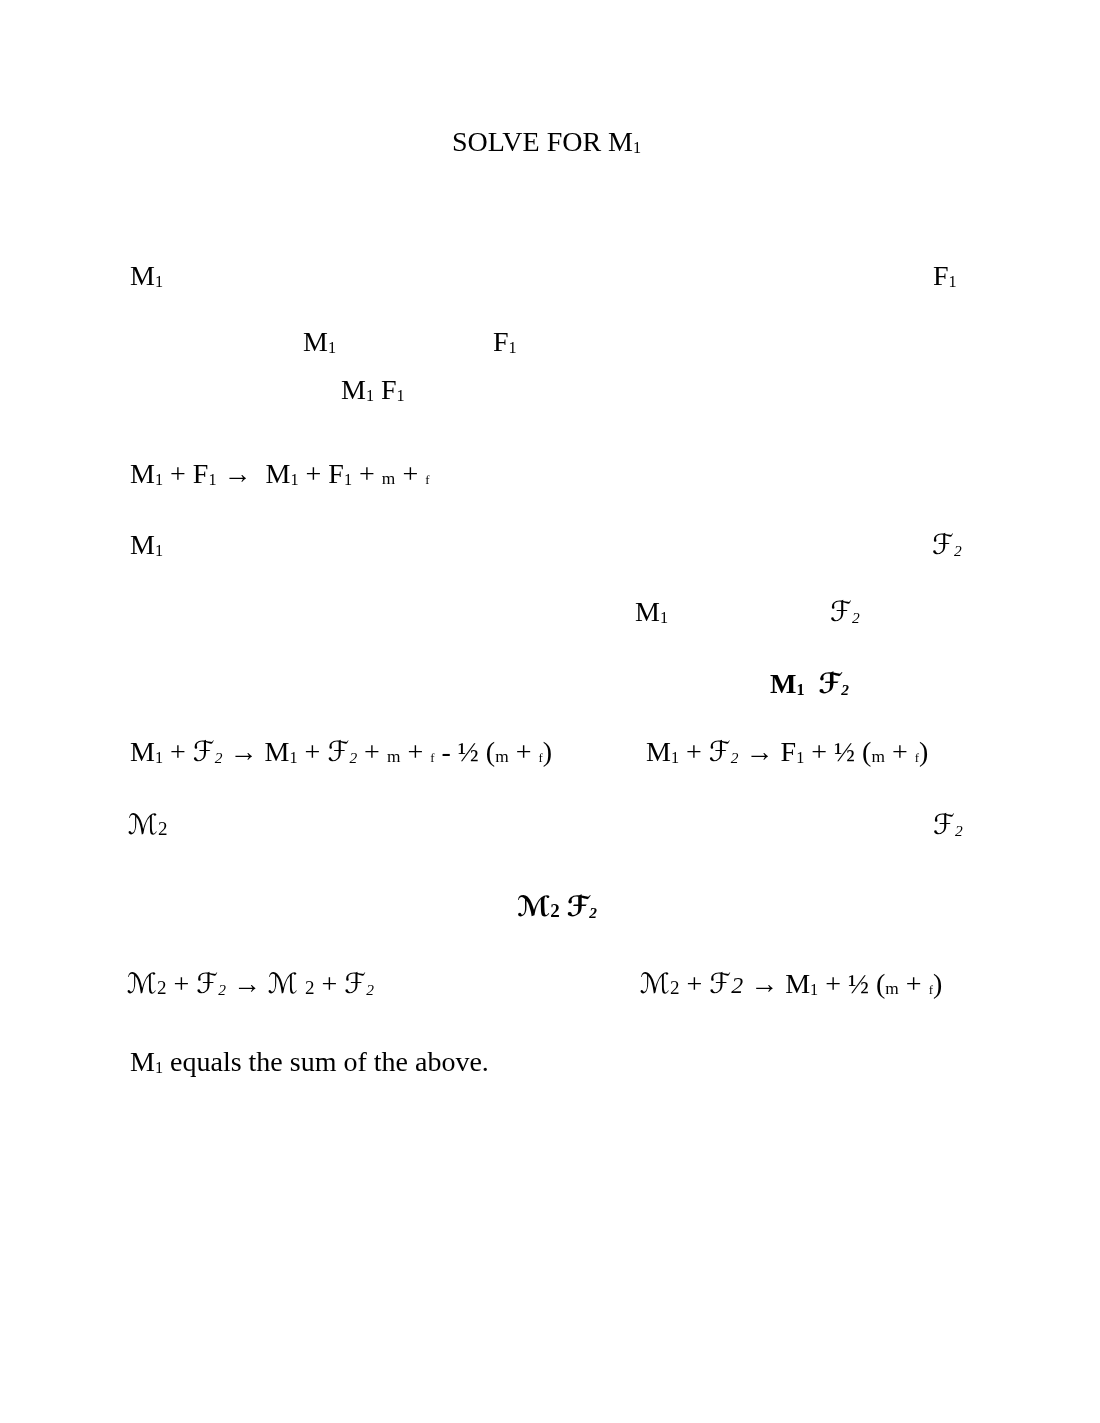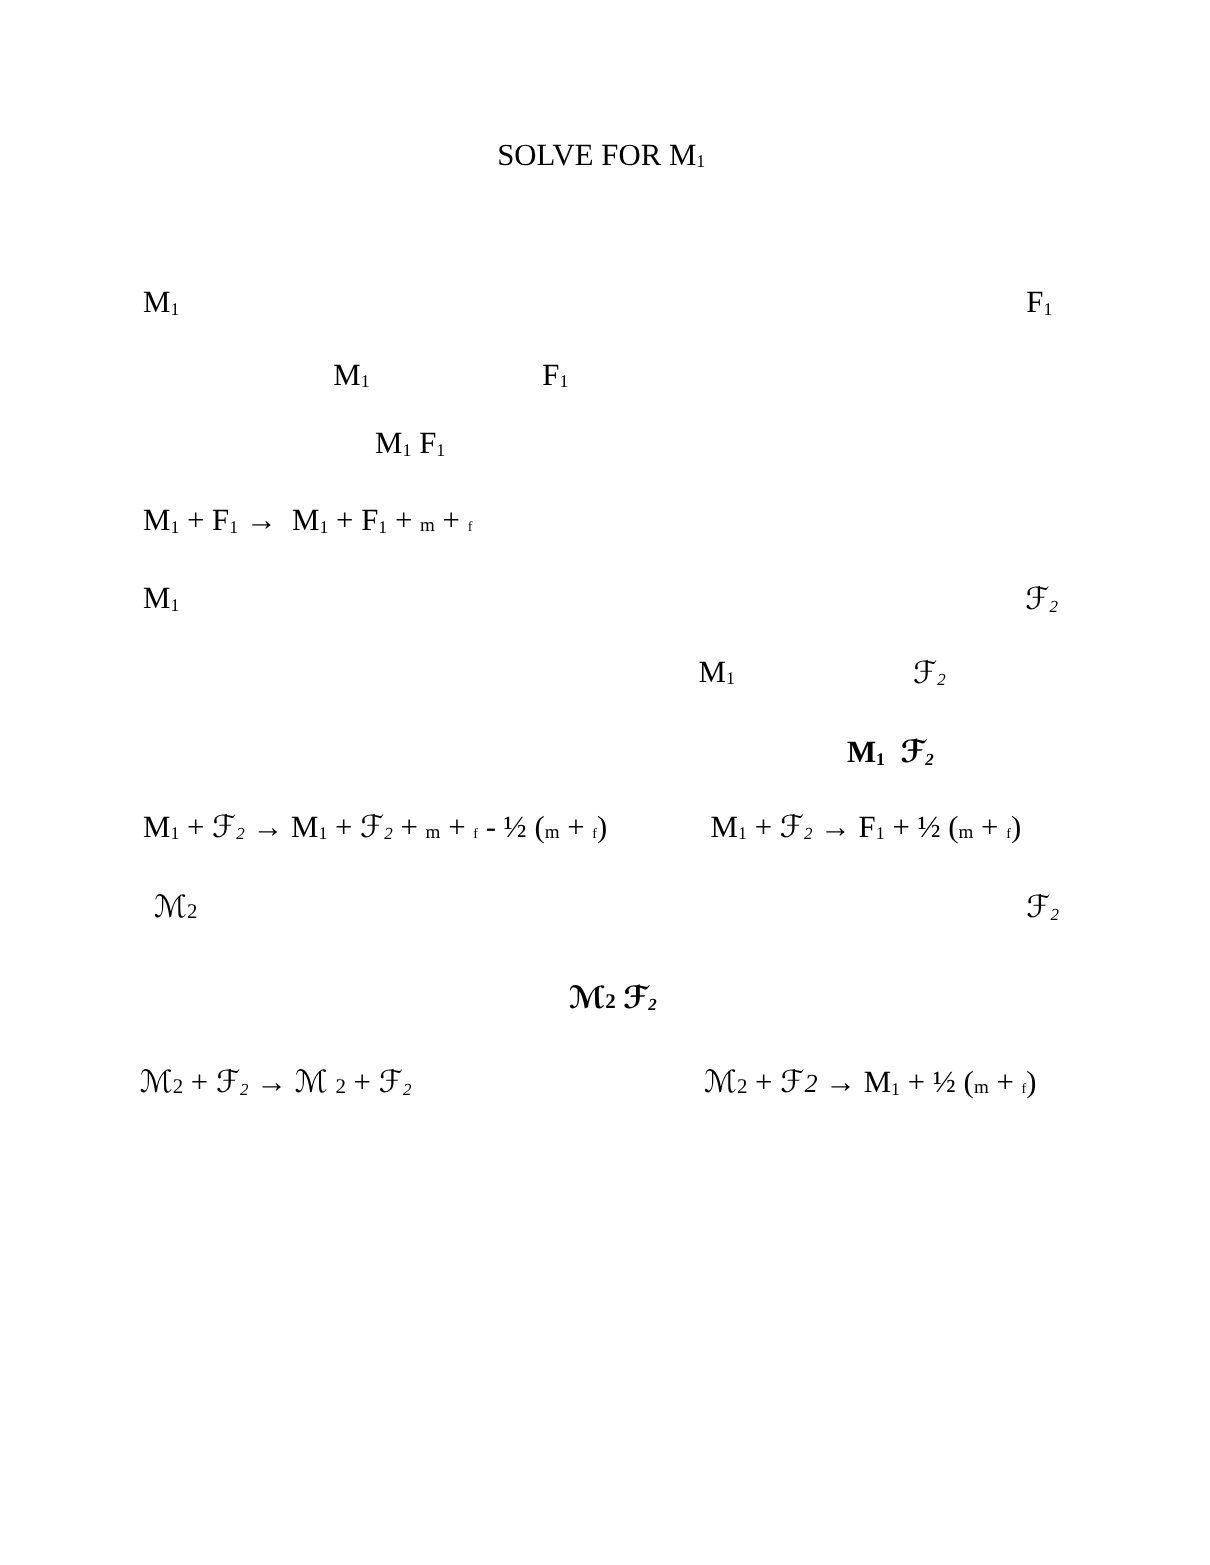--- a/index.html
+++ b/index.html
@@ -31,27 +31,28 @@
 </style>
 </head>
 <body>
 
 <div class="page" style="background: rgb(255, 255, 255); color: rgb(0, 0, 0);">
     <div class="line" style="left: 452px; top: 126px;"><span class="sg-n">SOLVE FOR M</span><span class="sg-s1">1</span></div>
     <div class="line" style="left: 130px; top: 260px;"><span class="sg-n">M</span><span class="sg-s1">1</span></div>
     <div class="line" style="left: 933px; top: 260px;"><span class="sg-n">F</span><span class="sg-s1">1</span></div>
     <div class="line" style="left: 303px; top: 326px;"><span class="sg-n">M</span><span class="sg-s1">1</span></div>
     <div class="line" style="left: 493px; top: 326px;"><span class="sg-n">F</span><span class="sg-s1">1</span></div>
-    <div class="line" style="left: 341px; top: 388px; text-align: center;"><span class="sg-n">M</span><span class="sg-s1">1</span><span class="sg-n"> F</span><span class="sg-s1">1</span></div>
+    <div class="line" style="left: 341px; top: 374px; text-align: center;"><span class="sg-n">M</span><span class="sg-s1">1</span><span class="sg-n"> F</span><span class="sg-s1">1</span></div>
     <div class="line" style="left: 130px; top: 458px;"><span class="sg-n">M</span><span class="sg-s1">1</span><span class="sg-n"> + F</span><span class="sg-s1">1</span><span class="sg-n"> →  M</span><span class="sg-s1">1</span><span class="sg-n"> + F</span><span class="sg-s1">1</span><span class="sg-n"> + </span><span class="sg-sm">m</span><span class="sg-n"> + </span><span class="sg-sf">f</span></div>
     <div class="line" style="left: 130px; top: 529px;"><span class="sg-n">M</span><span class="sg-s1">1</span></div>
     <div class="line" style="left: 932px; top: 529px;"><span class="sg-scF">ℱ</span><span class="sg-si">2</span></div>
     <div class="line" style="left: 635px; top: 596px;"><span class="sg-n">M</span><span class="sg-s1">1</span></div>
     <div class="line" style="left: 830px; top: 596px;"><span class="sg-scF">ℱ</span><span class="sg-si">2</span></div>
     <div class="line" style="left: 770px; top: 668px; font-weight: bold;"><span class="sg-n">M</span><span class="sg-s1">1</span><span class="sg-n">  </span><span class="sg-scF">ℱ</span><span class="sg-si">2</span></div>
     <div class="line" style="left: 130px; top: 736px;"><span class="sg-n">M</span><span class="sg-s1">1</span><span class="sg-n"> + </span><span class="sg-scF">ℱ</span><span class="sg-si">2</span><span class="sg-n"> → M</span><span class="sg-s1">1</span><span class="sg-n"> + </span><span class="sg-scF">ℱ</span><span class="sg-si">2</span><span class="sg-n"> + </span><span class="sg-sm">m</span><span class="sg-n"> + </span><span class="sg-sf">f</span><span class="sg-n"> - ½ (</span><span class="sg-sm">m</span><span class="sg-n"> + </span><span class="sg-sf">f</span><span class="sg-n">)</span></div>
     <div class="line" style="left: 646px; top: 736px;"><span class="sg-n">M</span><span class="sg-s1">1</span><span class="sg-n"> + </span><span class="sg-scF">ℱ</span><span class="sg-si">2</span><span class="sg-n"> → F</span><span class="sg-s1">1</span><span class="sg-n"> + ½ (</span><span class="sg-sm">m</span><span class="sg-n"> + </span><span class="sg-sf">f</span><span class="sg-n">)</span></div>
-    <div class="line" style="left: 140px; top: 809px;"><span class="sg-scM">ℳ</span><span class="sg-m2">2</span></div>
+    <div class="line" style="left: 128px; top: 809px;"><span class="sg-scM">ℳ</span><span class="sg-m2">2</span></div>
     <div class="line" style="left: 933px; top: 809px;"><span class="sg-scF">ℱ</span><span class="sg-si">2</span></div>
     <div class="line" style="left: 517px; top: 891px; font-weight: bold;"><span class="sg-scM">ℳ</span><span class="sg-m2">2</span><span class="sg-n"> </span><span class="sg-scF">ℱ</span><span class="sg-si">2</span></div>
     <div class="line" style="left: 127px; top: 968px;"><span class="sg-scM">ℳ</span><span class="sg-m2">2</span><span class="sg-n"> + </span><span class="sg-scF">ℱ</span><span class="sg-si">2</span><span class="sg-n"> → </span><span class="sg-scM">ℳ</span><span class="sg-n"> </span><span class="sg-m2">2</span><span class="sg-n"> + </span><span class="sg-scF">ℱ</span><span class="sg-si">2</span></div>
     <div class="line" style="left: 640px; top: 968px;"><span class="sg-scM">ℳ</span><span class="sg-m2">2</span><span class="sg-n"> + </span><span class="sg-scF">ℱ</span><span class="sg-f2">2</span><span class="sg-n"> → M</span><span class="sg-s1">1</span><span class="sg-n"> + ½ (</span><span class="sg-sm">m</span><span class="sg-n"> + </span><span class="sg-sf">f</span><span class="sg-n">)</span></div>
+    <div class="line" style="left: 130px; top: 1046px;"><span class="sg-n">M</span><span class="sg-s1">1</span><span class="sg-n"> equals the sum of the above.</span></div>
   </div>
 
 </body></html>

